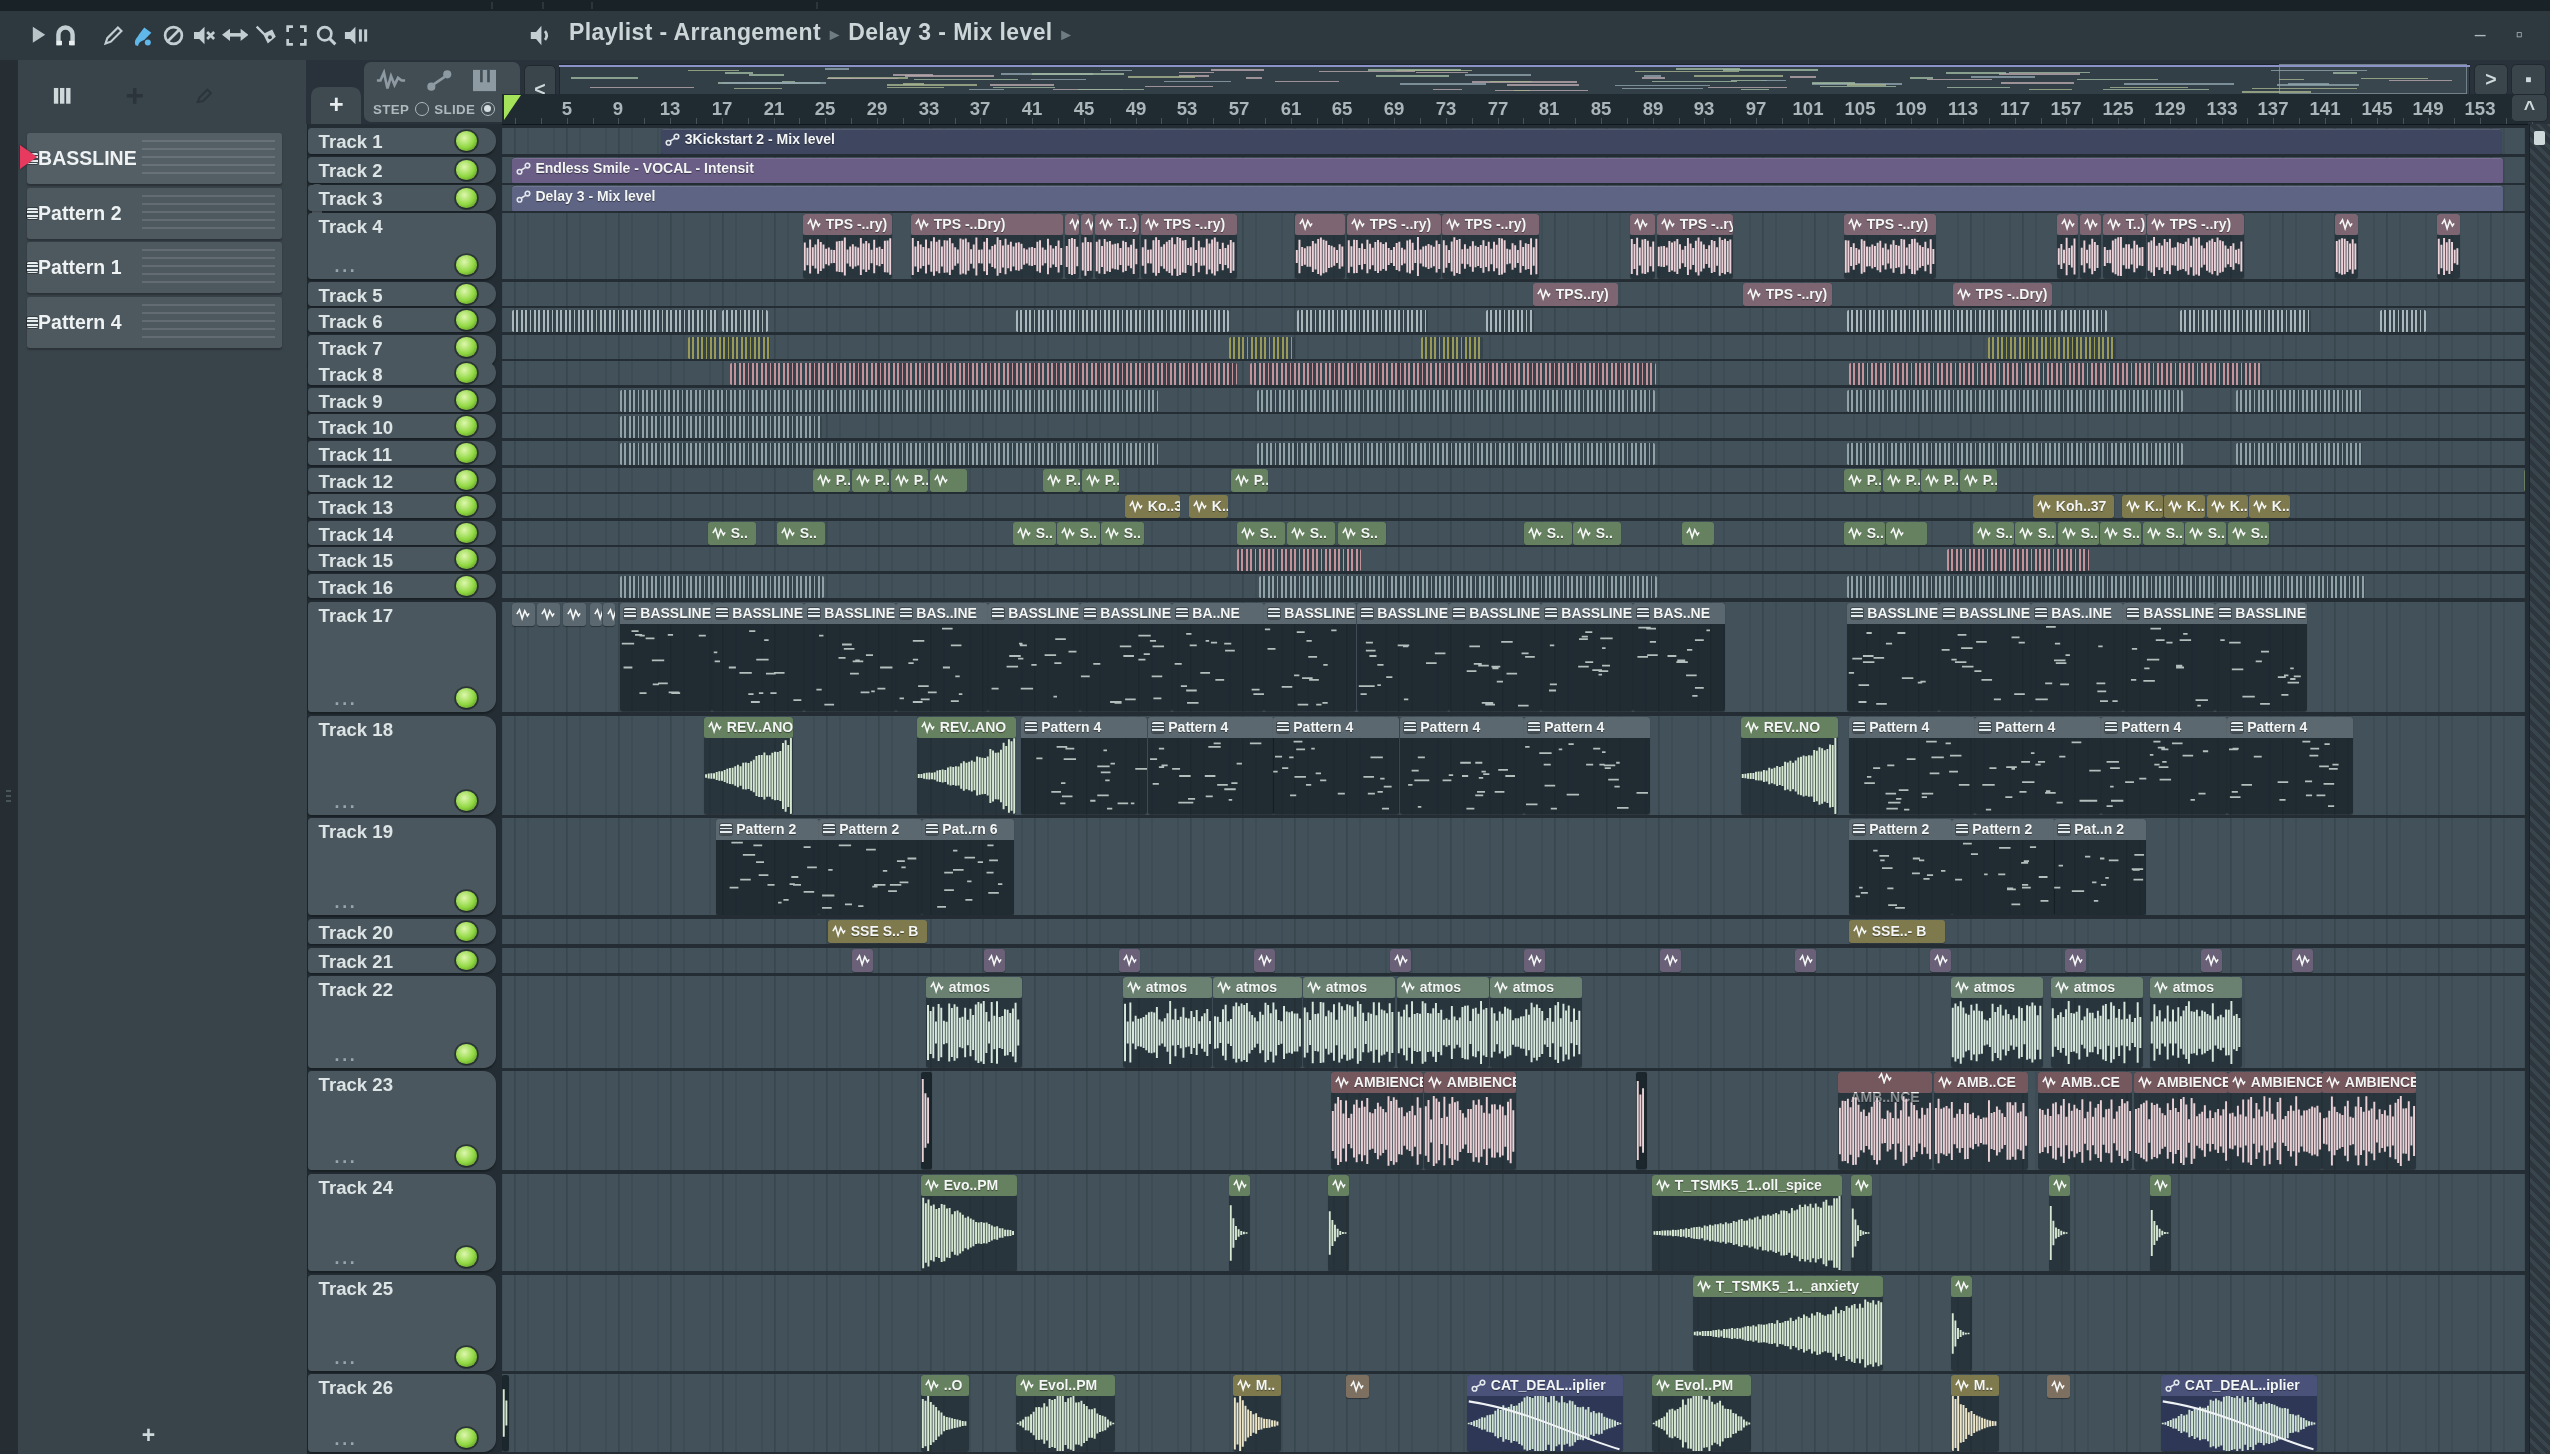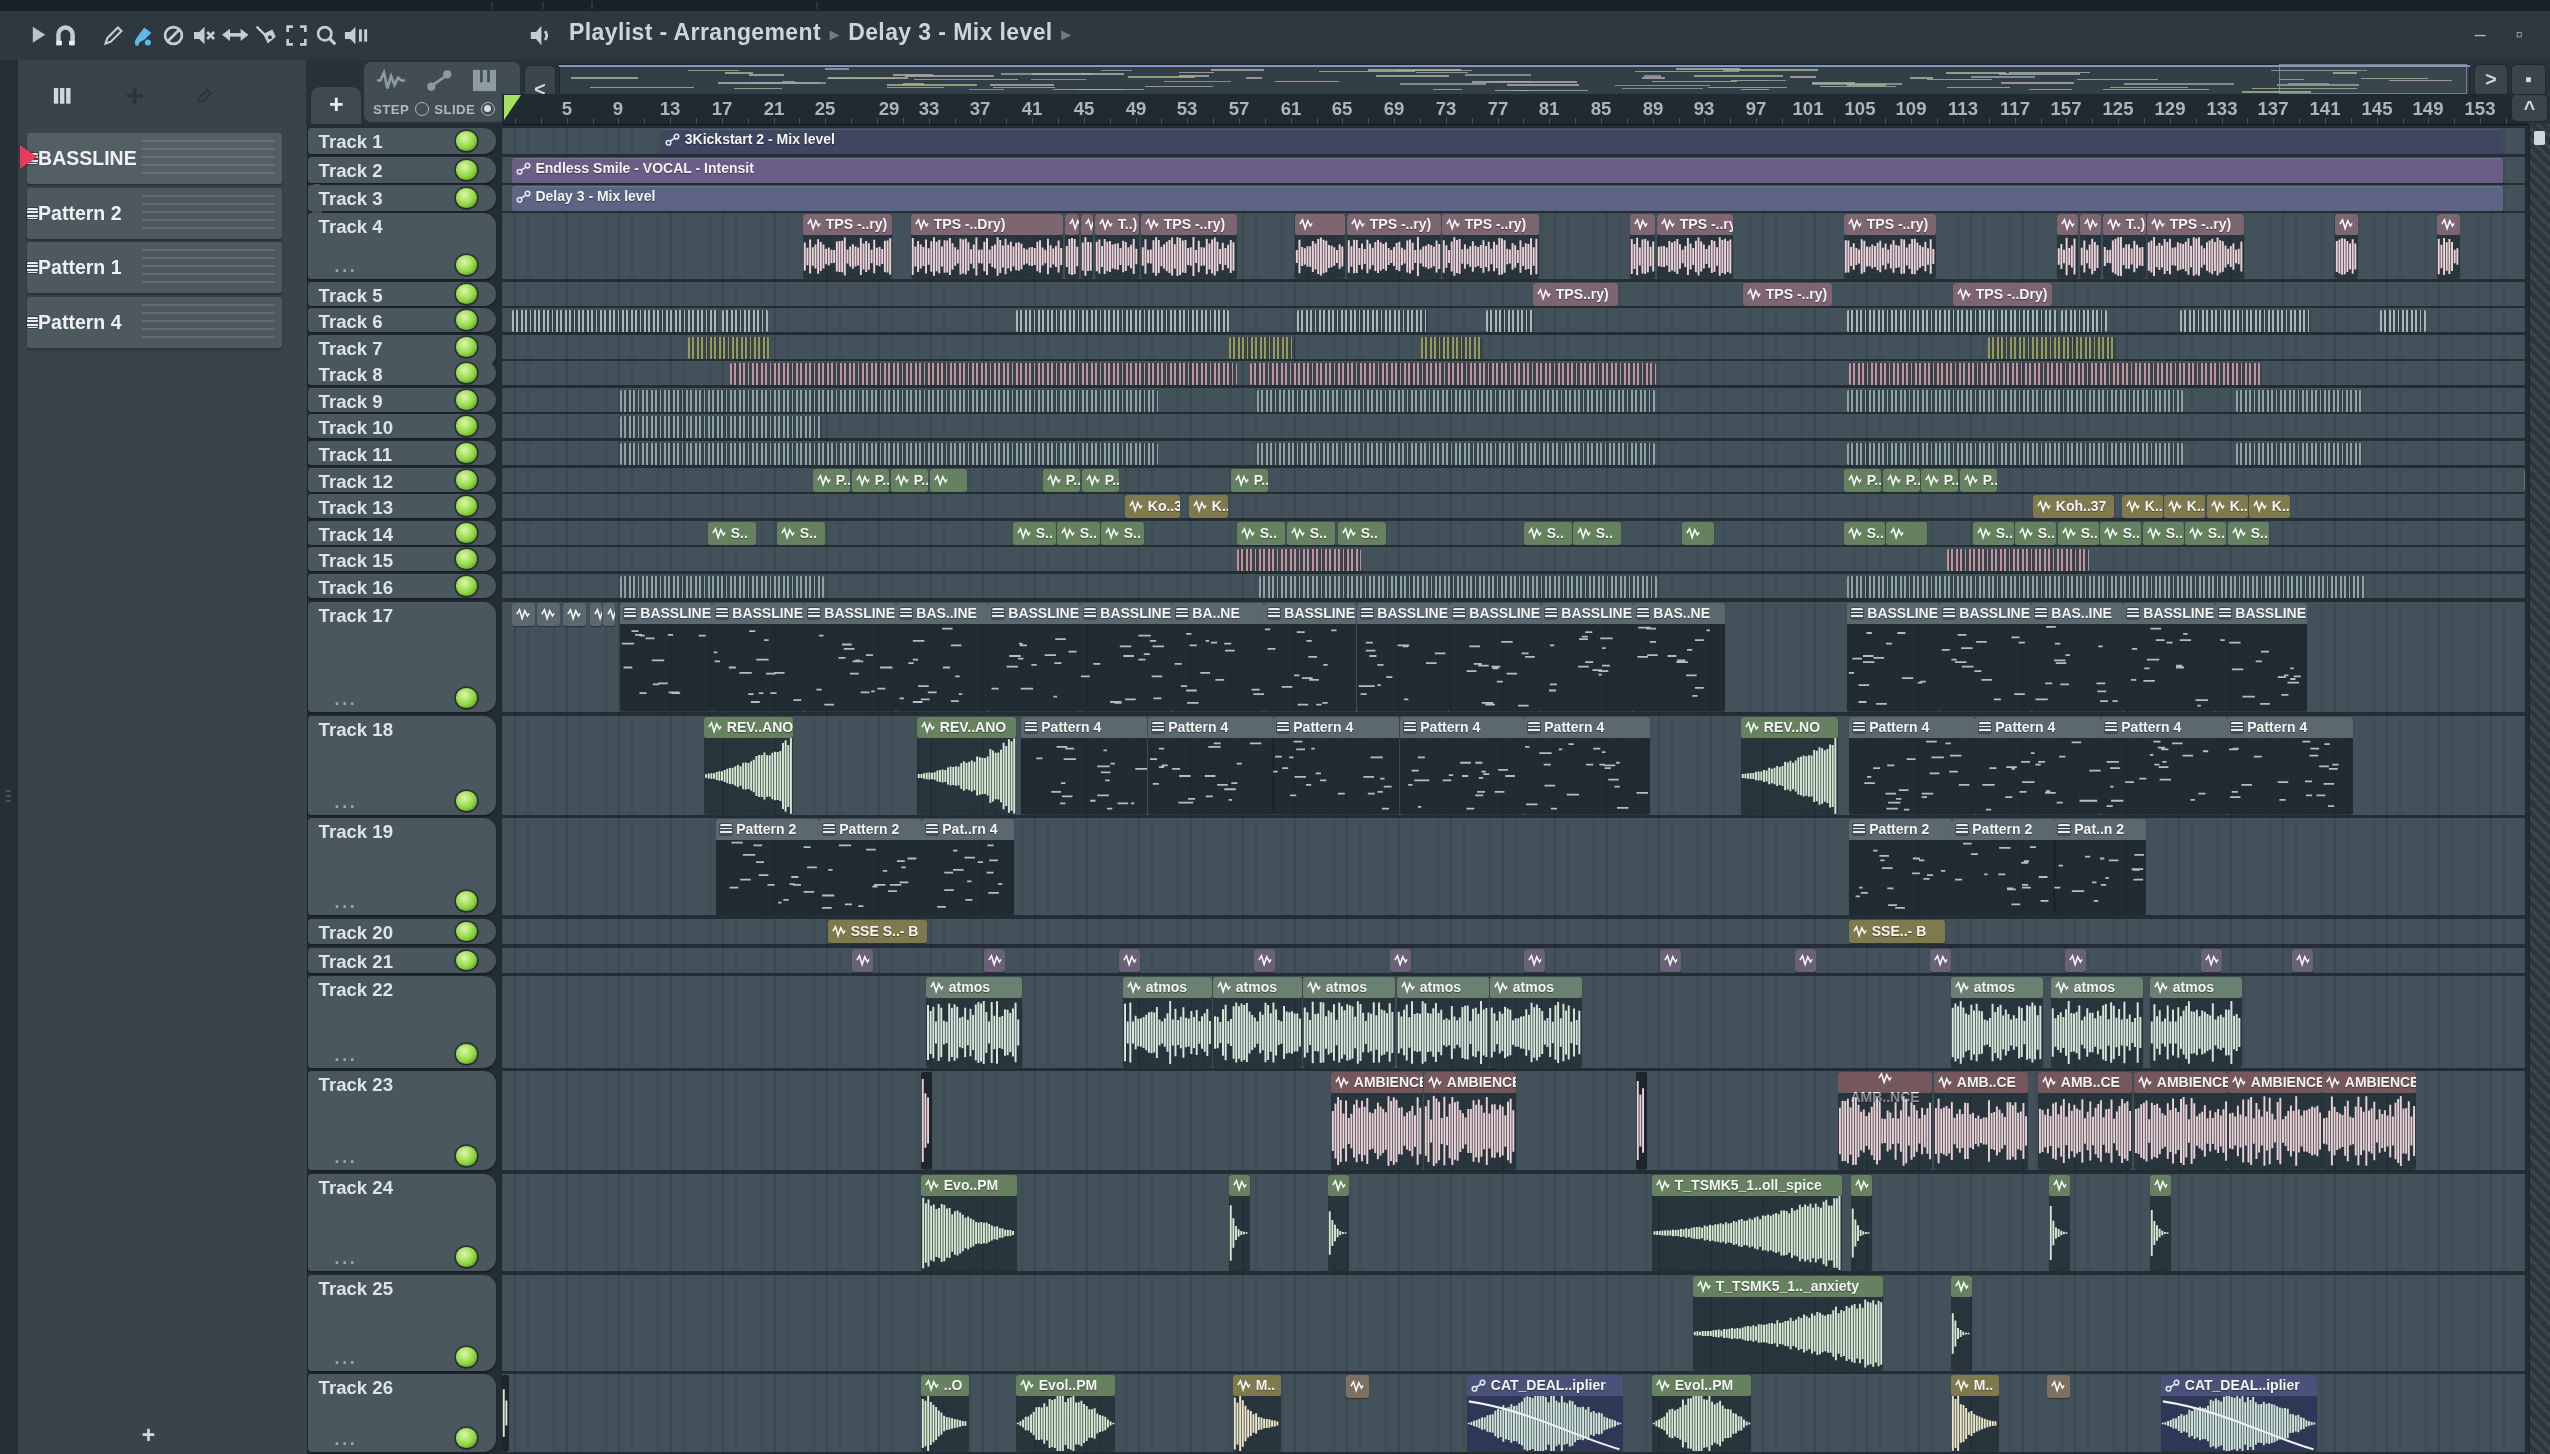--- a/index.html
+++ b/index.html
@@ -432,21 +432,21 @@
     <div class="tick" style="left: 1952px;"></div>
     <div class="tick" style="left: 1978px;"></div>
     <div class="tick" style="left: 2004px;"></div>
     <div class="tick" style="left: 2030px;"></div>
     <span class="num" style="left: 65px;">5</span>
     <span class="num" style="left: 116px;">9</span>
     <span class="num" style="left: 168px;">13</span>
     <span class="num" style="left: 220px;">17</span>
     <span class="num" style="left: 272px;">21</span>
     <span class="num" style="left: 323px;">25</span>
-    <span class="num" style="left: 375px; margin-left: 12px;">29</span>
+    <span class="num" style="left: 375px;">29</span>
     <span class="num" style="left: 427px;">33</span>
     <span class="num" style="left: 478px;">37</span>
     <span class="num" style="left: 530px;">41</span>
     <span class="num" style="left: 582px;">45</span>
     <span class="num" style="left: 634px;">49</span>
     <span class="num" style="left: 685px;">53</span>
     <span class="num" style="left: 737px;">57</span>
     <span class="num" style="left: 789px;">61</span>
     <span class="num" style="left: 840px;">65</span>
     <span class="num" style="left: 892px;">69</span>
@@ -1725,21 +1725,21 @@
         </div>
         <div class="cbody">
           <svg width="103" height="74" viewBox="0 0 116 84">
             <path d="M3,63h14M62,51h13M78,58h10M3,77h11M80,51h13M29,73h8M10,34h5M53,11h11M93,31h5M60,53h6M44,75h6M22,6h14M72,35h5M88,24h9M91,48h10M100,21h10" stroke="#ccd9d5" stroke-width="2" fill="none" opacity="0.85"></path>
           </svg>
         </div>
       </div>
       <div class="clip" style="left: 420px; width: 92px; height: 96px; background: rgba(18, 28, 34, 0.35);">
         <div class="chead" style="background: rgb(92, 104, 111);">
           <span class="pic" style="margin: 0px; width: 11.5px; height: 11.5px;"></span>
-          <span>Pat..rn 4</span>
+          <span>Pat..rn 6</span>
         </div>
         <div class="cbody">
           <svg width="92" height="74" viewBox="0 0 104 84">
             <path d="M74,6h7M76,23h10M17,76h10M51,47h5M25,37h10M75,60h12M35,12h5M48,20h12M63,25h6M73,37h8M25,57h11M86,50h5M49,68h8M35,34h12" stroke="#ccd9d5" stroke-width="2" fill="none" opacity="0.85"></path>
           </svg>
         </div>
       </div>
       <div class="clip" style="left: 1347px; width: 103px; height: 96px; background: rgba(18, 28, 34, 0.35);">
         <div class="chead" style="background: rgb(92, 104, 111);">
           <span class="pic" style="margin: 0px; width: 11.5px; height: 11.5px;"></span>

